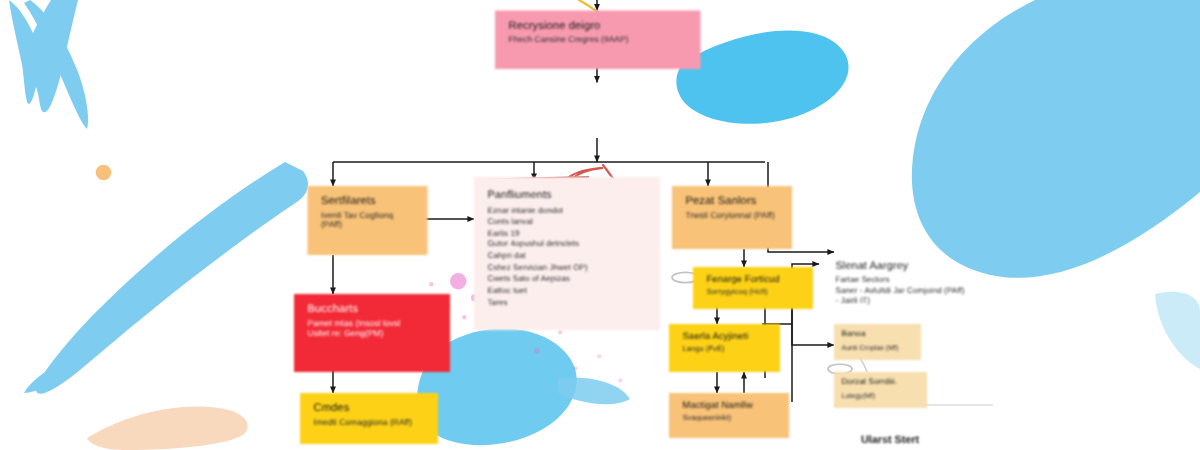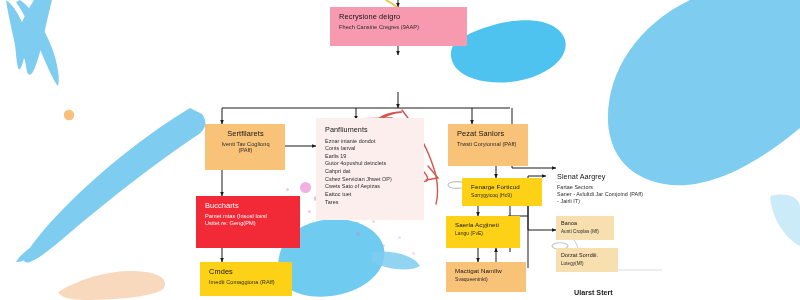--- a/index.html
+++ b/index.html
@@ -176,37 +176,37 @@
   </svg>
 
   <div class="nodes">
 
     <div class="node n-pink" style="left:330px;top:7px;width:137px;height:39px;">
       <span class="t">Recrysione deigro</span>
       <span class="s">Fhech Cansine Cregres (9AAP)</span>
     </div>
 
 
-    <div class="node n-orange" style="left:205px;top:124px;width:80px;height:46px;text-align:center;">
+    <div class="node n-orange" style="left:205px;top:124px;width:80px;height:46px;">
       <span class="t">Sertfilarets</span>
       <span class="s">Iventi Tav Coglionq (PAff)</span>
     </div>
 
     <div class="node n-red" style="left:196px;top:196px;width:104px;height:52px;">
       <span class="t">Buccharts</span>
       <span class="s">Pamet mtas (Insosl lovsl</span>
       <span class="s">Usitet re: Geng(PM)</span>
     </div>
 
     <div class="node n-yellow" style="left:200px;top:262px;width:92px;height:34px;">
       <span class="t">Cmdes</span>
       <span class="s">Imedti Comaggiona (RAff)</span>
     </div>
 
-    <div class="node n-list" style="left:316px;top:118px;width:108px;height:102px;padding-top:8px;">
+    <div class="node n-list" style="left:316px;top:118px;width:124px;height:102px;padding-top:8px;">
       <span class="t">Panfliuments</span>
       <span class="s">Eznar intanie dondot</span>
       <span class="s">Conts lanval</span>
       <span class="s">Earlis 19</span>
       <span class="s">Gutor 4opushul detnclets</span>
       <span class="s">Cahpri dat</span>
       <span class="s">Cshez Servician Jhwet OP)</span>
       <span class="s">Cwets Sato of Aepizas</span>
       <span class="s">Eattoc tuet</span>
       <span class="s">Tares</span>

